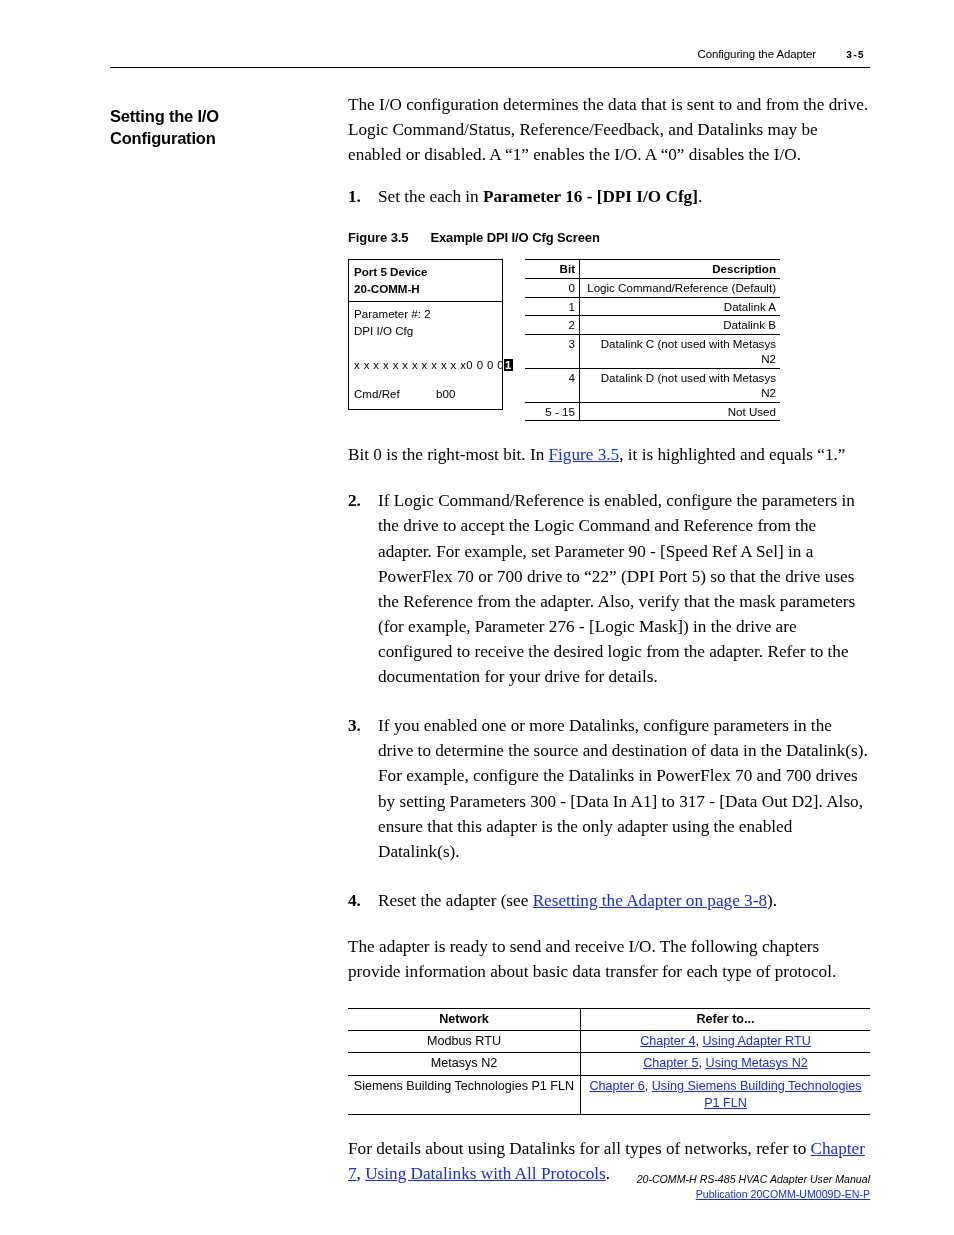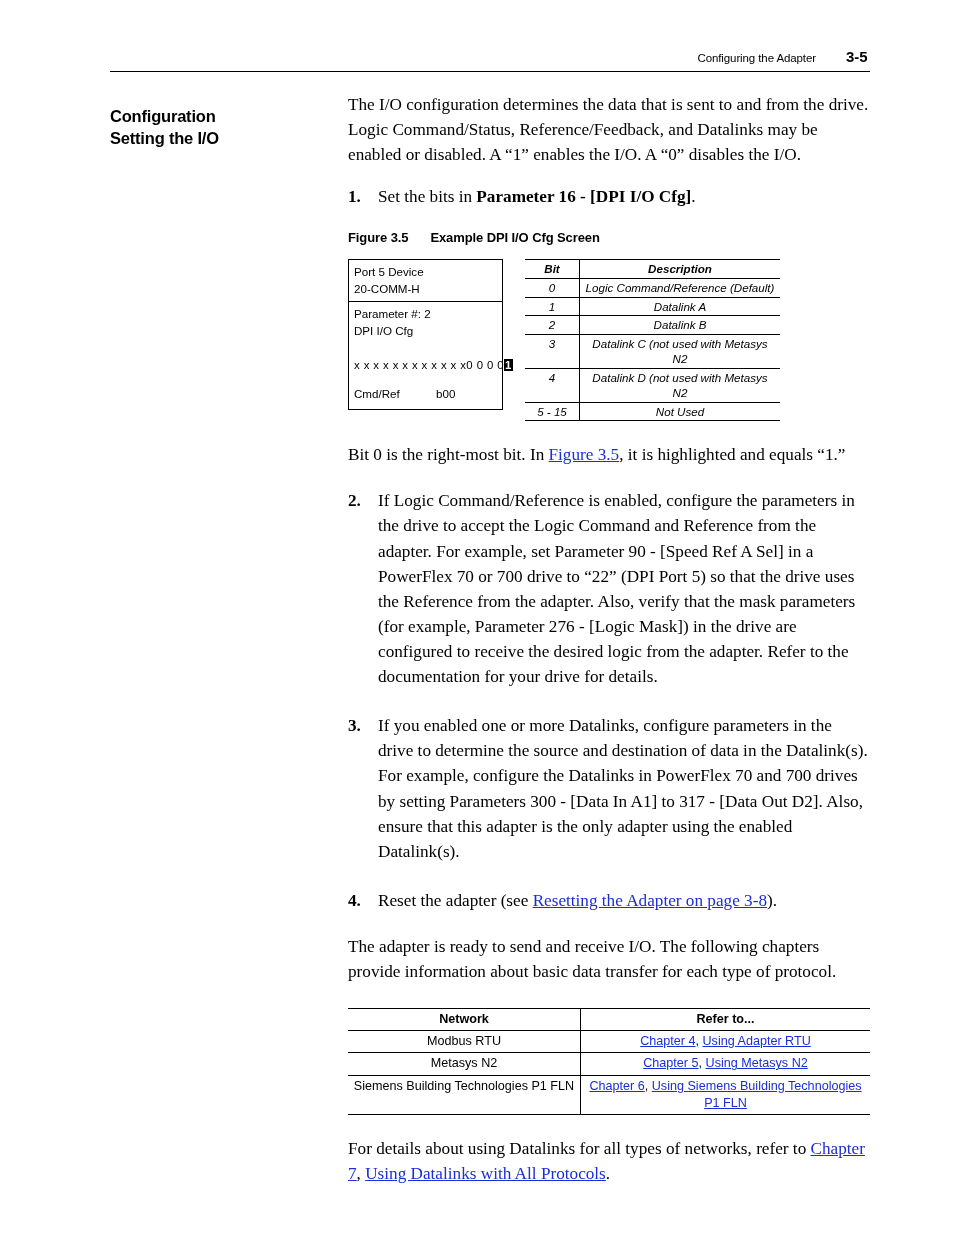--- a/index.html
+++ b/index.html
@@ -34,24 +34,25 @@
     display: flex;
     justify-content: flex-end;
     align-items: baseline;
     font-family: "Liberation Sans", sans-serif;
     font-size: 11.5px;
     letter-spacing: -0.1px;
   }
   .header-title { color: #000; }
   .header-page {
     font-weight: bold;
-    font-size: 15px;
+    font-size: 10px;
     margin-left: 30px;
     min-width: 24px;
     text-align: left;
+    font-family: Liberation Mono, monospace;
   }
   .header-rule {
     margin-top: 6px;
     border-bottom: 1.6px solid #000;
     width: 100%;
   }
 
   
   .section-heading {
     position: absolute;
@@ -128,20 +129,21 @@
     width: 155px;
     border: 1.4px solid #000;
     font-family: "Liberation Sans", sans-serif;
     font-size: 11.6px;
     line-height: 1.42;
     box-sizing: border-box;
   }
   .screen-top {
     padding: 4px 5px 4px 5px;
     border-bottom: 1.4px solid #000;
+    font-weight: bold;
   }
   .screen-bottom {
     padding: 4px 5px 6px 5px;
   }
   .bits {
     letter-spacing: 0.4px;
     white-space: nowrap;
     font-size: 11.4px;
     margin-top: 18px;
   }
@@ -159,26 +161,25 @@
 
   
   .bit-table {
     margin-left: 22px;
     border-collapse: collapse;
     font-family: "Liberation Sans", sans-serif;
     font-size: 11.6px;
     width: 255px;
   }
   .bit-table th, .bit-table td {
-    text-align: center;
+    text-align: right;
     padding: 1px 4px 1px 4px;
     border-bottom: 1px solid #000;
     vertical-align: top;
     line-height: 1.34;
-    font-style: italic;
   }
   .bit-table thead th {
     font-weight: bold;
     border-top: 1.6px solid #000;
     border-bottom: 1.6px solid #000;
   }
   .bit-table .c-bit { width: 46px; border-right: 1px solid #000; }
   .bit-table thead .c-bit { border-right: 1px solid #000; }
   .bit-table tbody tr:last-child td { border-bottom: 1.6px solid #000; }
 
@@ -228,33 +229,33 @@
 
   <div class="header">
     <div class="header-line">
       <span class="header-title">Configuring the Adapter</span>
       <span class="header-page">3-5</span>
     </div>
     <div class="header-rule"></div>
   </div>
 
   <div class="section-heading">
+    <div>Setting the I/O</div>
     <div>Configuration</div>
-    <div>Setting the I/O</div>
   </div>
 
   <div class="content">
 
     <p class="body">The I/O configuration determines the data that is sent to and from the drive. Logic Command/Status, Reference/Feedback, and Datalinks may be enabled or disabled. A “1” enables the I/O. A “0” disables the I/O.</p>
 
     <div class="gap-intro"></div>
 
     <div class="item">
       <div class="item-num">1.</div>
-      <div class="item-text"><span>Set the bits in </span><b class="strong">Parameter 16 - [DPI I/O Cfg]</b><span>.</span></div>
+      <div class="item-text"><span>Set the each in </span><b class="strong">Parameter 16 - [DPI I/O Cfg]</b><span>.</span></div>
     </div>
 
     <div class="gap-md"></div>
 
     <div class="figure-caption">
       <span class="fig-label">Figure 3.5</span>
       <span>Example DPI I/O Cfg Screen</span>
     </div>
 
     <div class="figure-wrap">
@@ -364,14 +365,18 @@
         </tr>
       </tbody>
     </table>
 
     <div class="gap-md"></div>
 
     <p class="body"><span>For details about using Datalinks for all types of networks, refer to </span><a class="link" href="#">Chapter 7</a><span>, </span><a class="link" href="#">Using Datalinks with All Protocols</a><span>.</span></p>
 
   </div>
 
+  <div class="footer">
+    <div class="f1">20-COMM-H RS-485 HVAC Adapter User Manual</div>
+    <div class="f2"><a class="link" href="#">Publication 20COMM-UM009D-EN-P</a></div>
+  </div>
 
 </div>
 
 </body></html>

